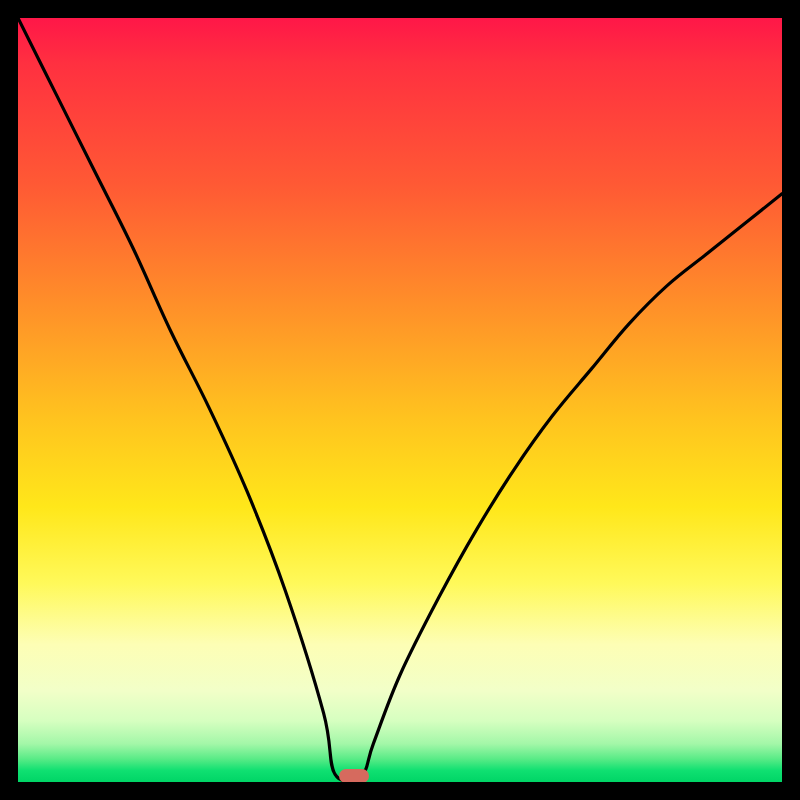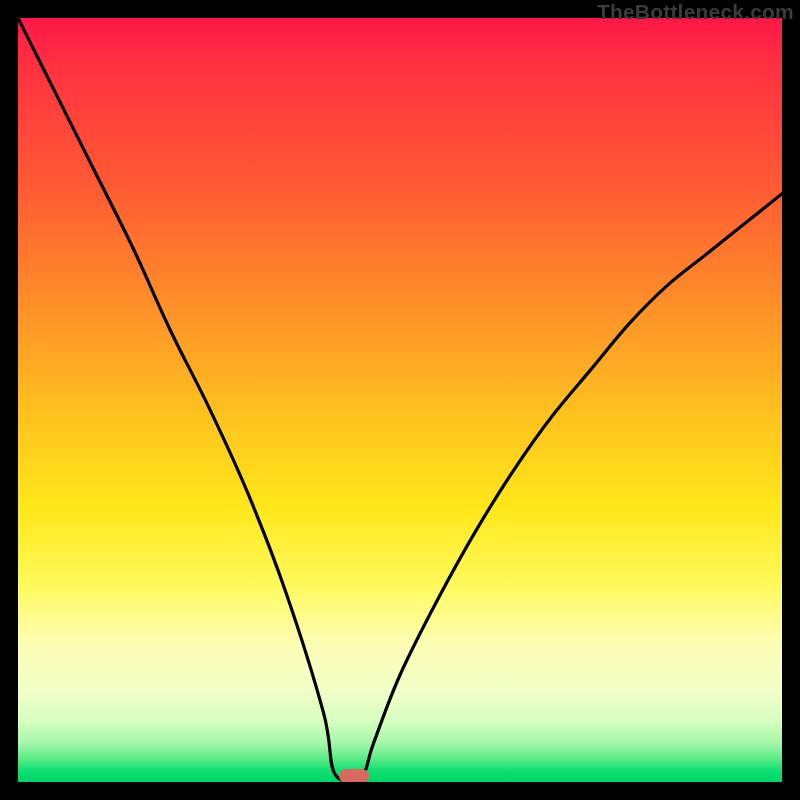--- a/index.html
+++ b/index.html
@@ -75,14 +75,13 @@
 <body>
 
 <div class="stage">
   <div class="plot">
     <div class="gradient"></div>
     <svg class="curve" viewBox="0 0 764 764" preserveAspectRatio="none">
       <path id="curve-path" fill="none" stroke="#000" stroke-width="3.2" stroke-linecap="round" stroke-linejoin="round" d="M 0.0 0.0 C 6.9 13.8 24.4 48.9 38.2 76.4 C 52.0 103.9 62.6 125.3 76.4 152.8 C 90.2 180.3 100.8 200.3 114.6 229.2 C 128.4 258.1 139.0 284.4 152.8 313.2 C 166.6 342.1 177.2 360.8 191.0 389.6 C 204.8 418.5 215.4 440.7 229.2 473.7 C 243.0 506.7 253.6 533.1 267.4 573.0 C 281.2 612.9 296.7 662.2 305.6 695.2 C 314.5 728.2 310.2 745.4 317.1 756.4 C 323.9 767.4 336.9 761.9 343.8 756.4 C 350.7 750.9 348.4 743.7 355.3 725.8 C 362.1 707.9 370.3 683.2 382.0 657.0 C 393.7 630.9 406.4 606.8 420.2 580.6 C 434.0 554.5 444.6 535.3 458.4 511.9 C 472.2 488.5 482.8 471.4 496.6 450.8 C 510.4 430.1 521.0 415.2 534.8 397.3 C 548.6 379.4 559.2 367.9 573.0 351.4 C 586.8 334.9 597.4 320.7 611.2 305.6 C 625.0 290.5 635.6 279.8 649.4 267.4 C 663.2 255.0 673.8 247.8 687.6 236.8 C 701.4 225.8 712.0 217.3 725.8 206.3 C 739.6 195.3 757.1 181.2 764.0 175.7"></path>
     </svg>
     <div id="marker" class="marker" style="left: 336.16px; top: 758px;"></div>
   </div>
-  <div class="watermark">TheBottleneck.com</div>
 </div>
 
 </body></html>

